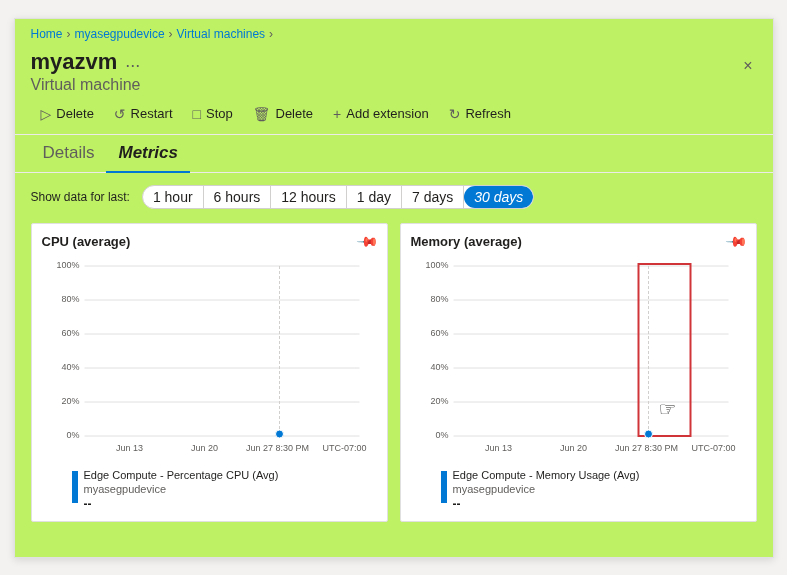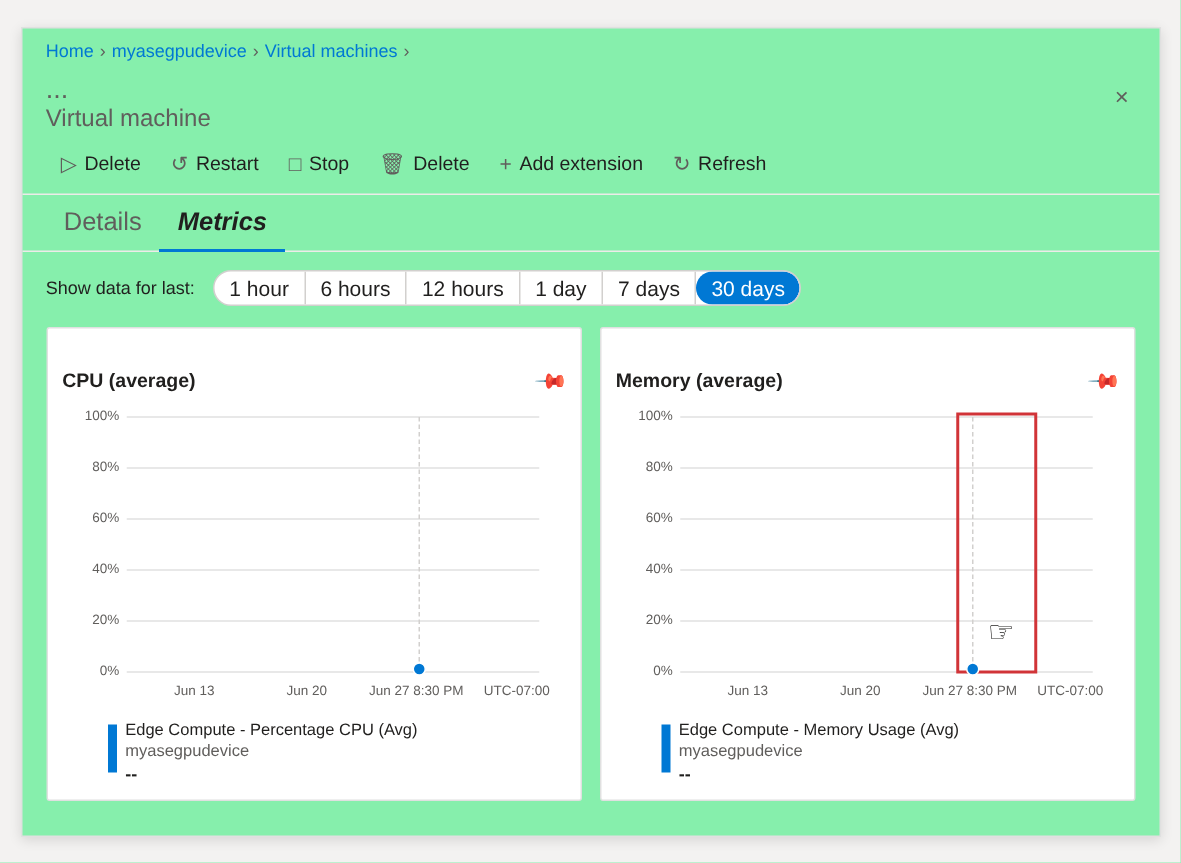--- a/index.html
+++ b/index.html
@@ -8,21 +8,21 @@
       font-size: 13px;
       background: #f3f2f1;
       display: flex;
       justify-content: center;
       align-items: center;
       width: 787px;
       height: 575px;
       overflow: hidden;
     }
     .panel {
-      background: #86efac;
+      background: #bef264;
       width: 760px;
       min-height: 540px;
       border: 1px solid #e0e0e0;
       box-shadow: 0 2px 8px rgba(0,0,0,0.12);
       display: flex;
       flex-direction: column;
     }
     .breadcrumb {
       padding: 8px 16px 4px;
       font-size: 12px;
@@ -152,41 +152,41 @@
       color: #201f1e;
       border-right: 1px solid #d2d0ce;
     }
     .time-btn:last-child {
       border-right: none;
     }
     .time-btn.active {
       background: #0078d4;
       color: #fff;
       border-radius: 14px;
+      font-style: italic;
     }
     .charts-row {
       display: flex;
       gap: 12px;
     }
     .chart-card {
       flex: 1;
       border: 1px solid #e0e0e0;
       border-radius: 2px;
       padding: 10px;
       background: #fff;
       min-height: 280px;
       display: flex;
       flex-direction: column;
     }
     .chart-header {
       display: flex;
       justify-content: space-between;
       align-items: center;
       margin-bottom: 6px;
-      margin-top: 17px;
     }
     .chart-title {
       font-size: 13px;
       font-weight: 600;
       color: #201f1e;
     }
     .pin-icon {
       font-size: 14px;
       color: #605e5c;
       cursor: pointer;
@@ -243,20 +243,21 @@
     <span class="sep">›</span>
     <a>myasegpudevice</a>
     <span class="sep">›</span>
     <a>Virtual machines</a>
     <span class="sep">›</span>
   </div>
 
   <div class="header-row">
     <div class="title-area">
       <h1>
+        <span>myazvm</span>
         <span class="ellipsis">...</span>
       </h1>
       <span class="subtitle">Virtual machine</span>
     </div>
     <button class="close-btn">×</button>
   </div>
 
   <div class="toolbar">
     <button class="toolbar-btn">
       <span class="icon">▷</span>

